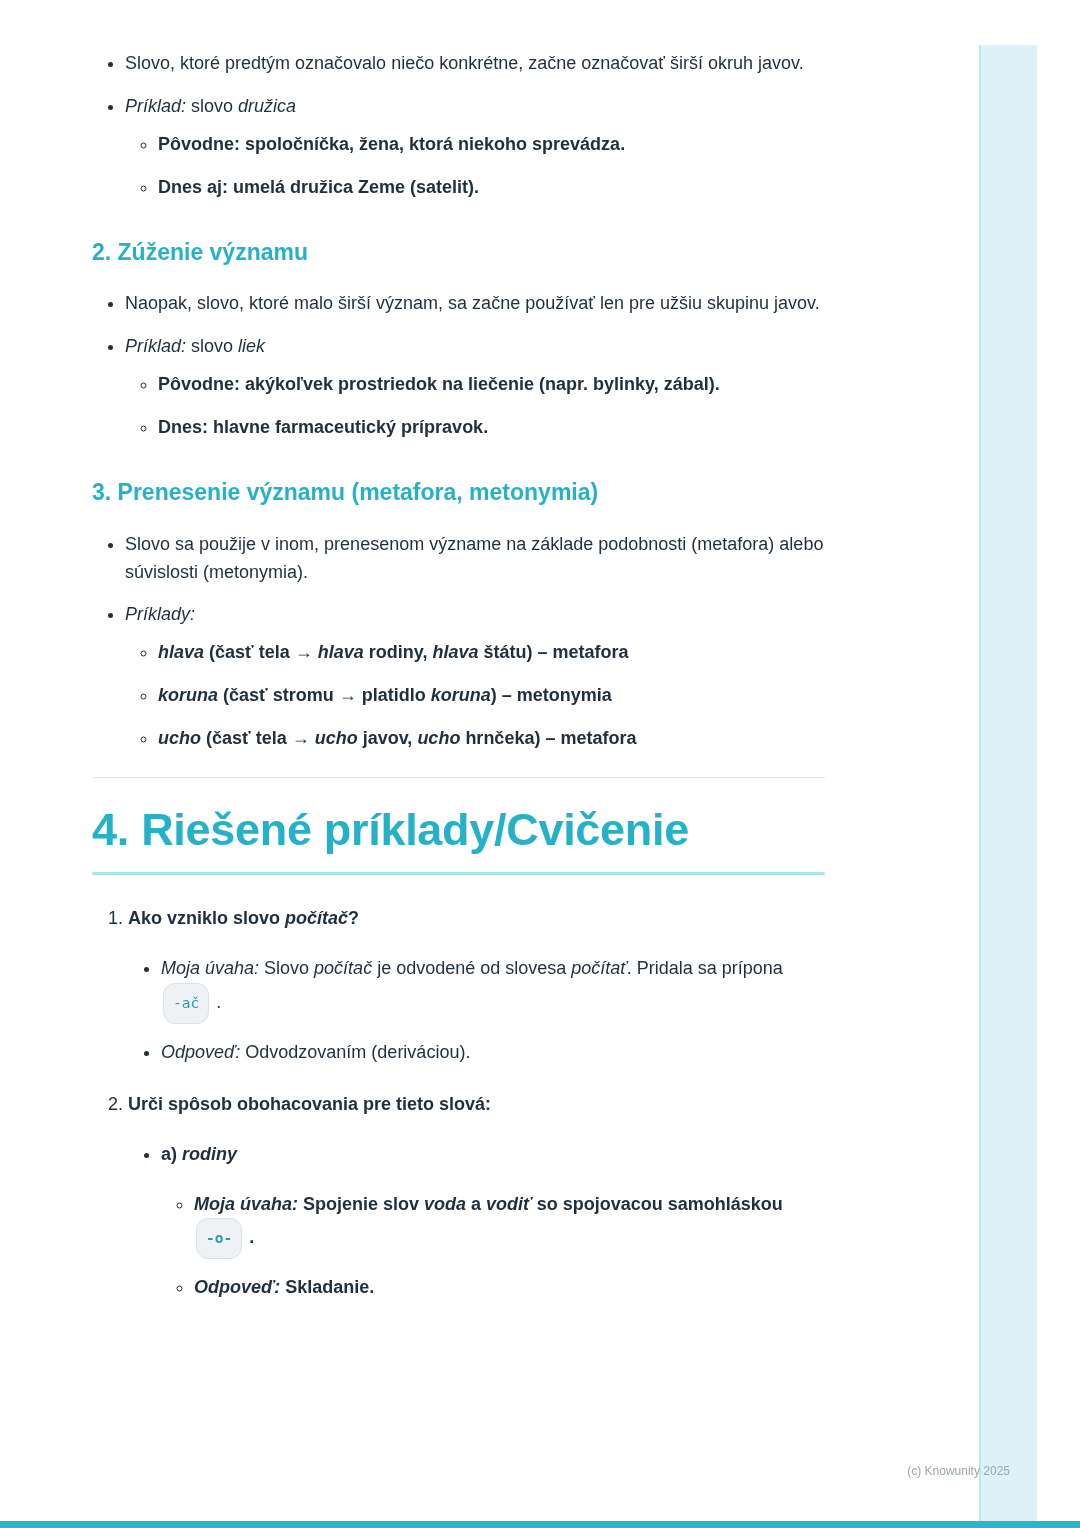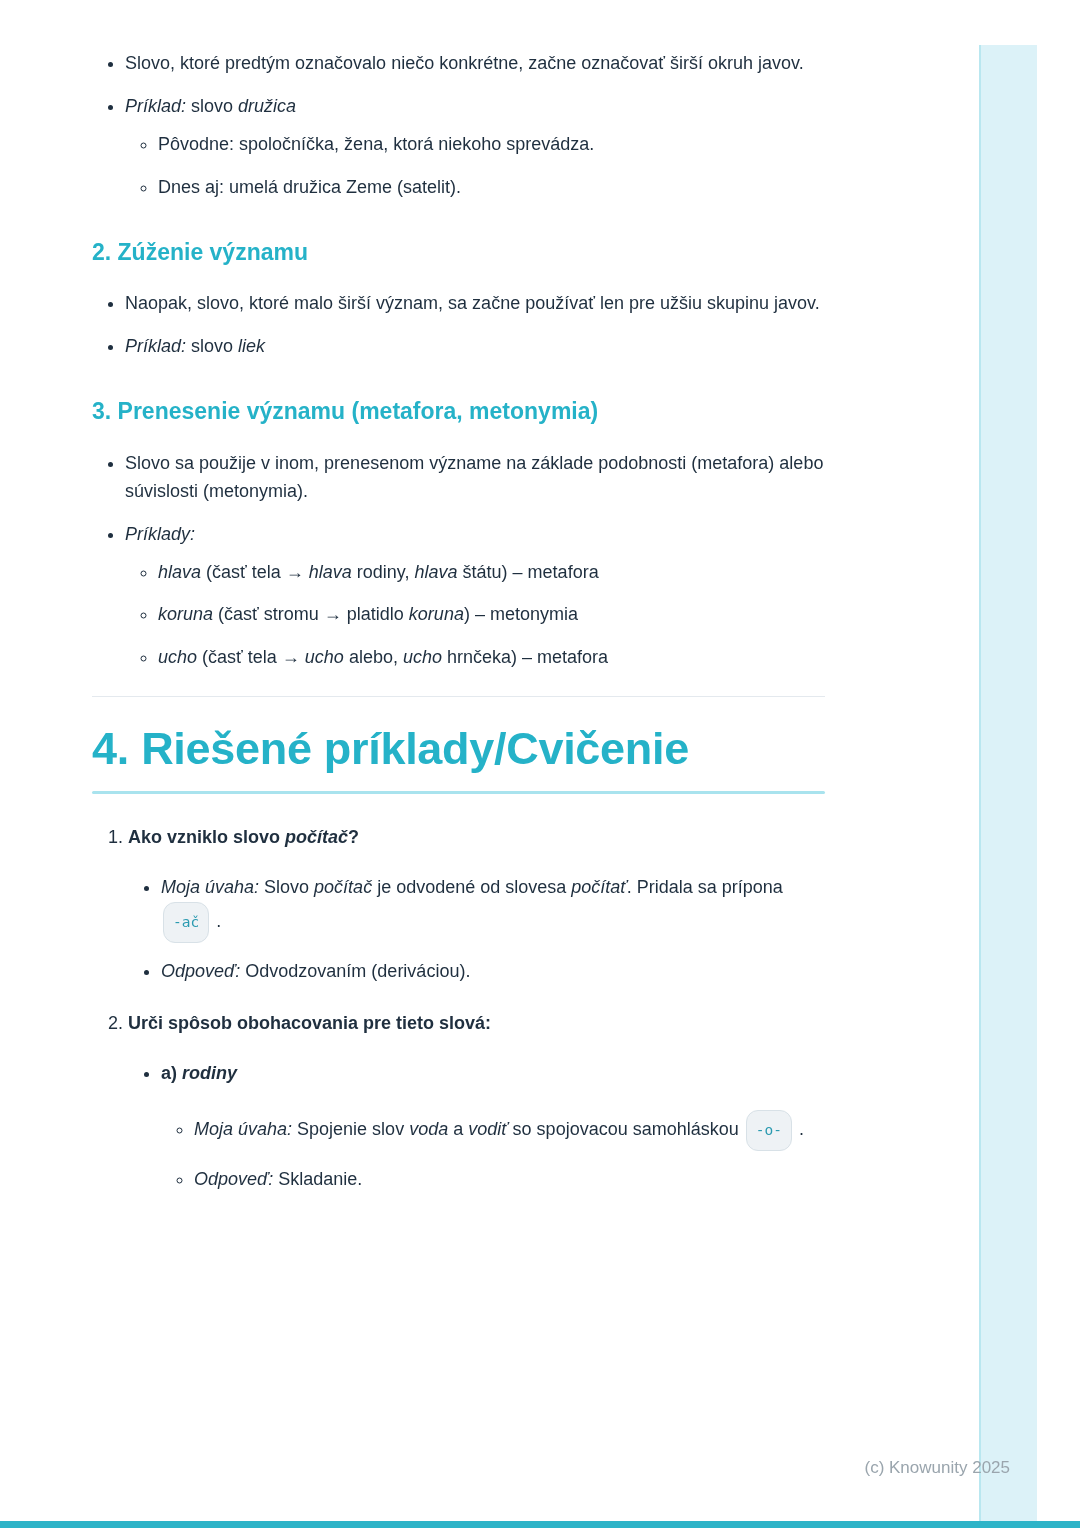--- a/index.html
+++ b/index.html
@@ -12,21 +12,21 @@
     overflow:hidden;
   }
   .content {
     position:relative;
     z-index:1;
     padding:50px 255px 0 92px;
     font-size:18px;
     line-height:1.55;
   }
   ul { list-style:disc outside; padding-left:33px; }
-  ul ul { list-style:circle outside; padding-left:33px; margin-top:10px; }
+  ul ul { list-style:circle outside; padding-left:33px; margin-top:10px;font-weight:bold; }
   li { margin-bottom:15px; }
   .i { font-style:italic; }
   .b { font-weight:700; }
   h3.section {
     color:var(--accent, #25b2c8);
     font-size:23px;
     font-weight:700;
     line-height:1.25;
     margin:36px 0 24px;
   }
@@ -62,21 +62,21 @@
     position:absolute;
     top:45px; right:43px; bottom:0;
     width:58px;
     background:var(--strip-bg,#dcf2f8);
     border-left:2px solid var(--strip-border,#b9e7f0);
     z-index:0;
   }
   .footer {
     position:absolute;
     right:70px; bottom:50px;
-    font-size:17px;
+    font-size:12px;
     color:var(--muted,#9aa5ad);
     z-index:2;
   }
   .bottom-bar {
     position:absolute;
     left:0; right:0; bottom:0;
     height:7px;
     background:var(--bar,#2db4c8);
     z-index:2;
   }
@@ -103,39 +103,47 @@
     </li>
   </ul>
 
   <h3 class="section">2. Zúženie významu</h3>
   <ul>
     <li>
       <span><span class="">Naopak, slovo, ktoré malo širší význam, sa začne používať len pre užšiu skupinu javov.</span></span>
     </li>
     <li>
       <span><span class="i">Príklad:</span><span class=""> slovo </span><span class="i">liek</span></span>
+      <ul>
+        <li>
+          <span><span class="">Pôvodne: akýkoľvek prostriedok na liečenie (napr. bylinky, zábal).</span></span>
+        </li>
+        <li>
+          <span><span class="">Dnes: hlavne farmaceutický prípravok.</span></span>
+        </li>
+      </ul>
     </li>
   </ul>
 
   <h3 class="section">3. Prenesenie významu (metafora, metonymia)</h3>
   <ul>
     <li>
       <span><span class="">Slovo sa použije v inom, prenesenom význame na základe podobnosti (metafora) alebo súvislosti (metonymia).</span></span>
     </li>
     <li>
       <span><span class="i">Príklady:</span></span>
       <ul>
         <li>
           <span><span class="i">hlava</span><span class=""> (časť tela → </span><span class="i">hlava</span><span class=""> rodiny, </span><span class="i">hlava</span><span class=""> štátu) – metafora</span></span>
         </li>
         <li>
           <span><span class="i">koruna</span><span class=""> (časť stromu → platidlo </span><span class="i">koruna</span><span class="">) – metonymia</span></span>
         </li>
         <li>
-          <span><span class="i">ucho</span><span class=""> (časť tela → </span><span class="i">ucho</span><span class=""> alebo, </span><span class="i">ucho</span><span class=""> hrnčeka) – metafora</span></span>
+          <span><span class="i">ucho</span><span class=""> (časť tela → </span><span class="i">ucho</span><span class=""> javov, </span><span class="i">ucho</span><span class=""> hrnčeka) – metafora</span></span>
         </li>
       </ul>
     </li>
   </ul>
 
   <div class="divider"></div>
 
   <h2 class="main">4. Riešené príklady/Cvičenie</h2>
   <div class="underline"></div>
 

